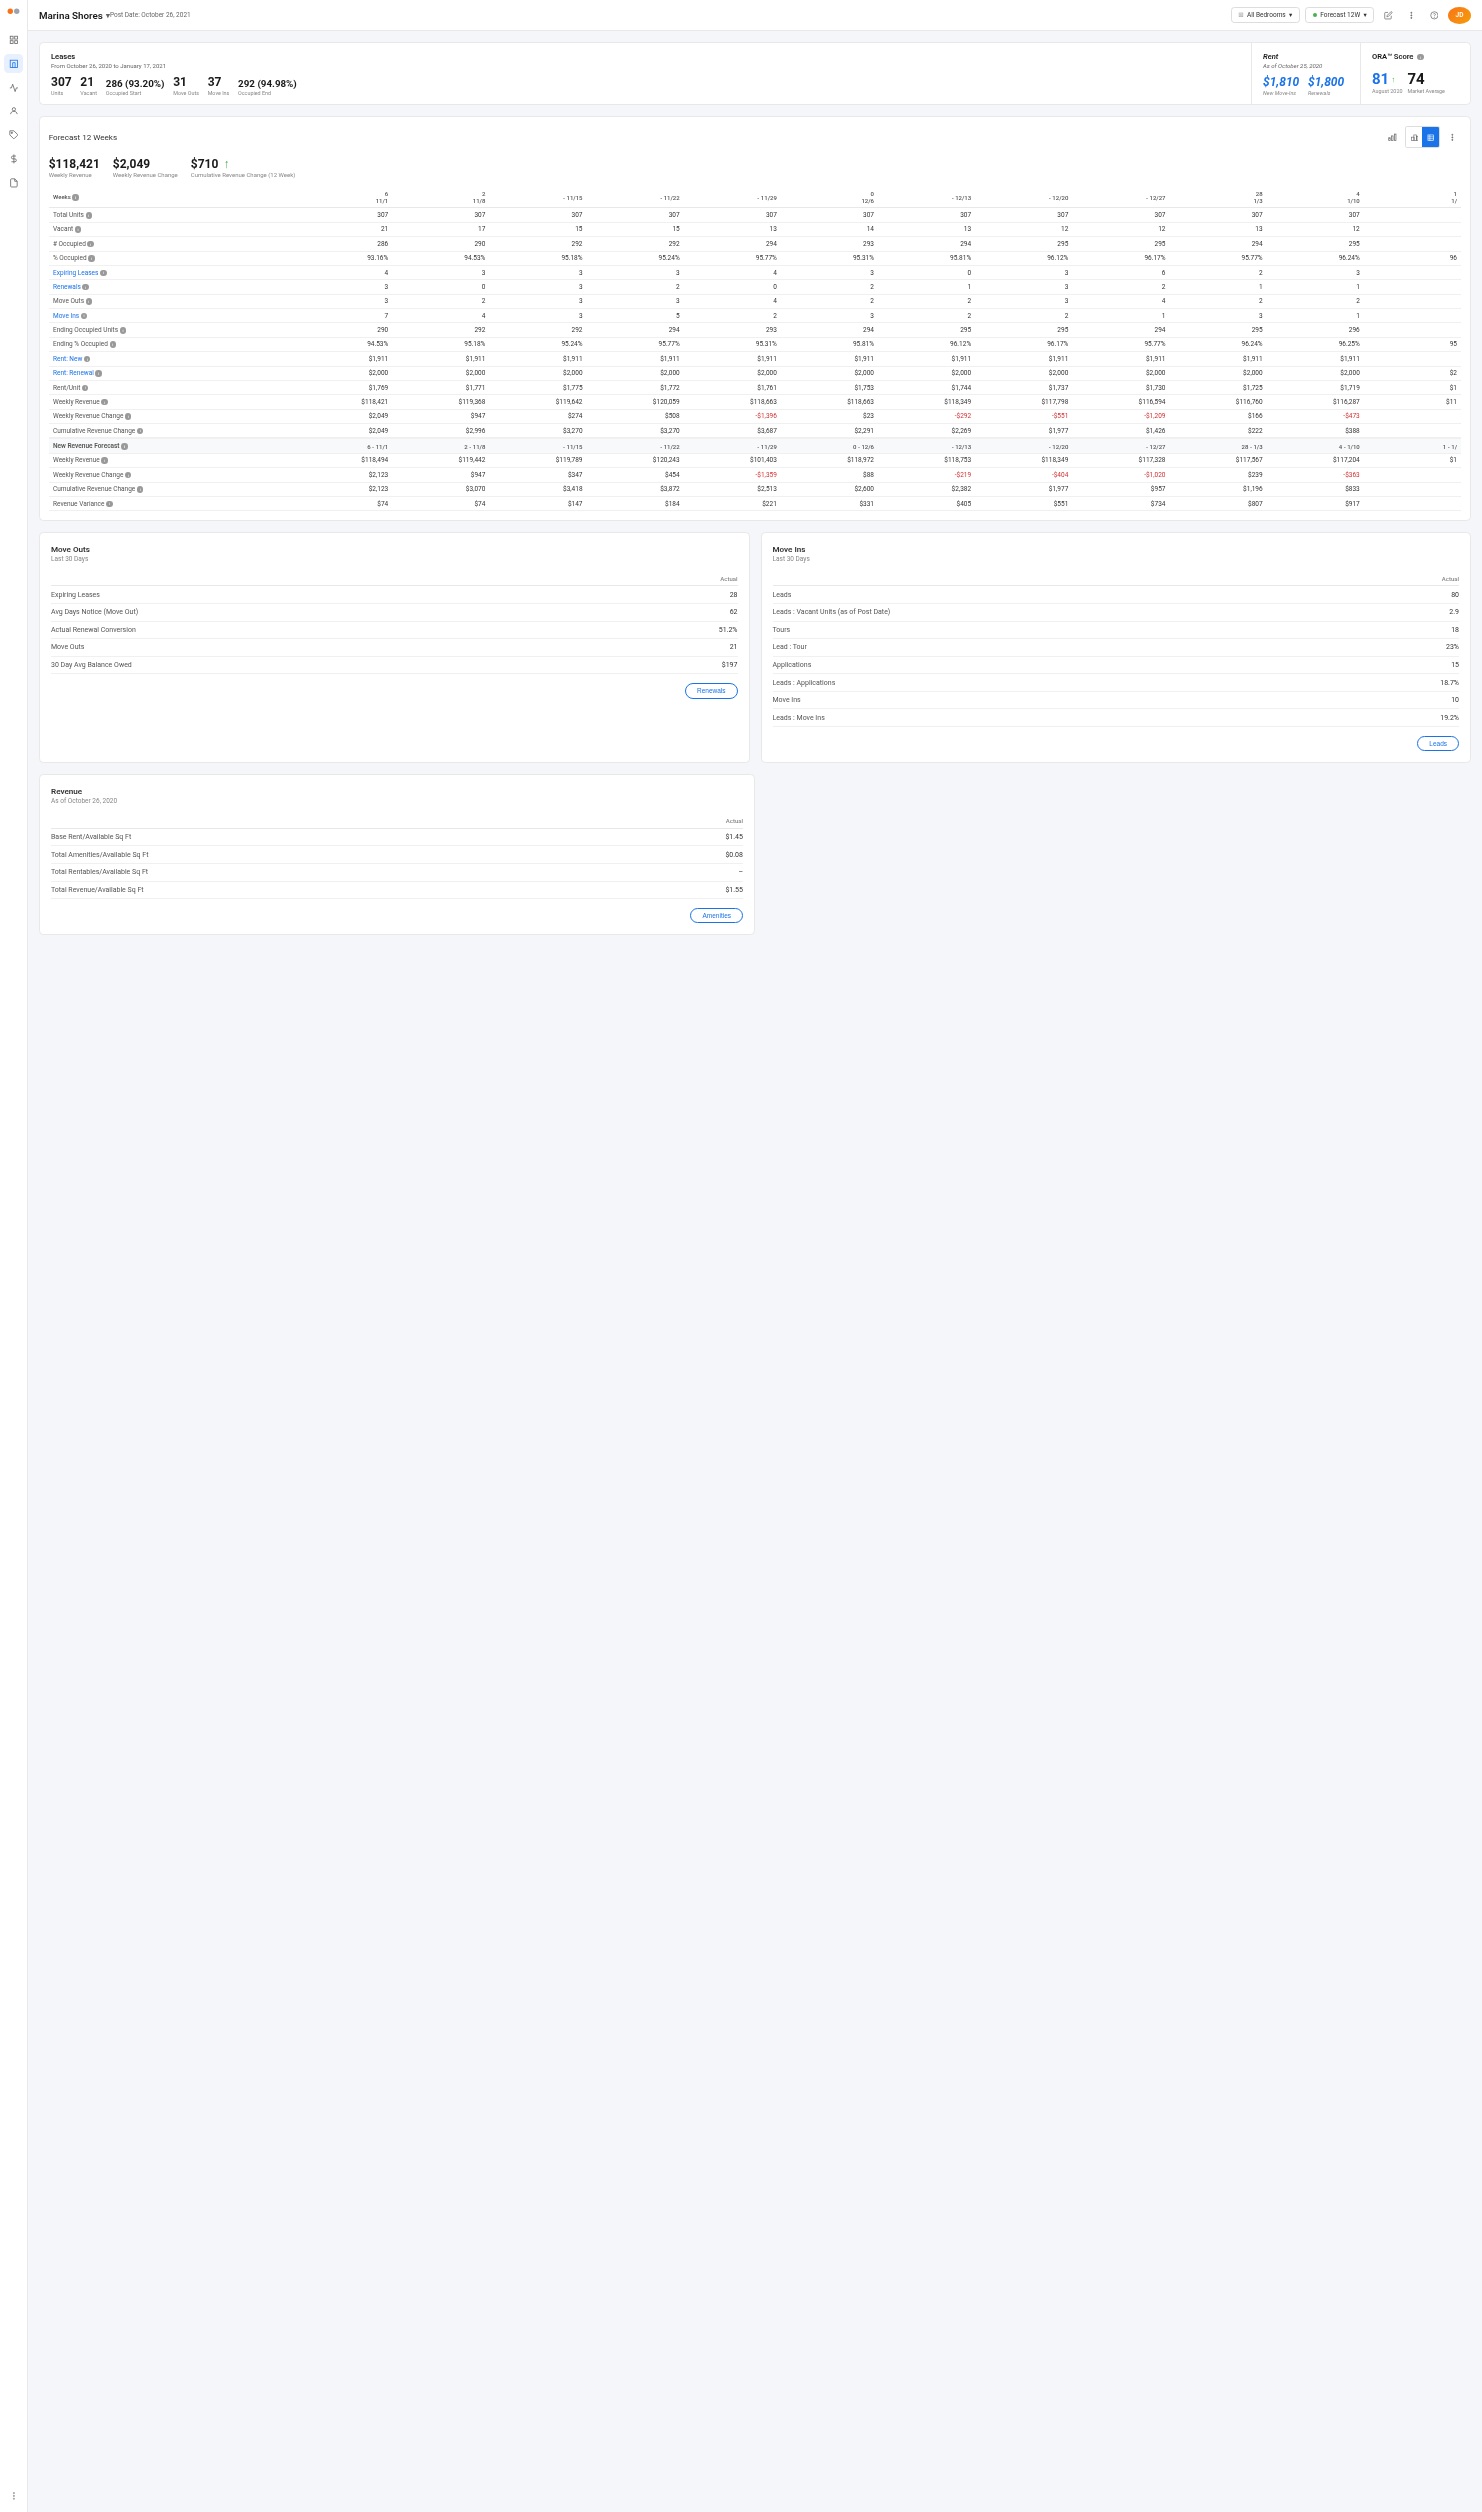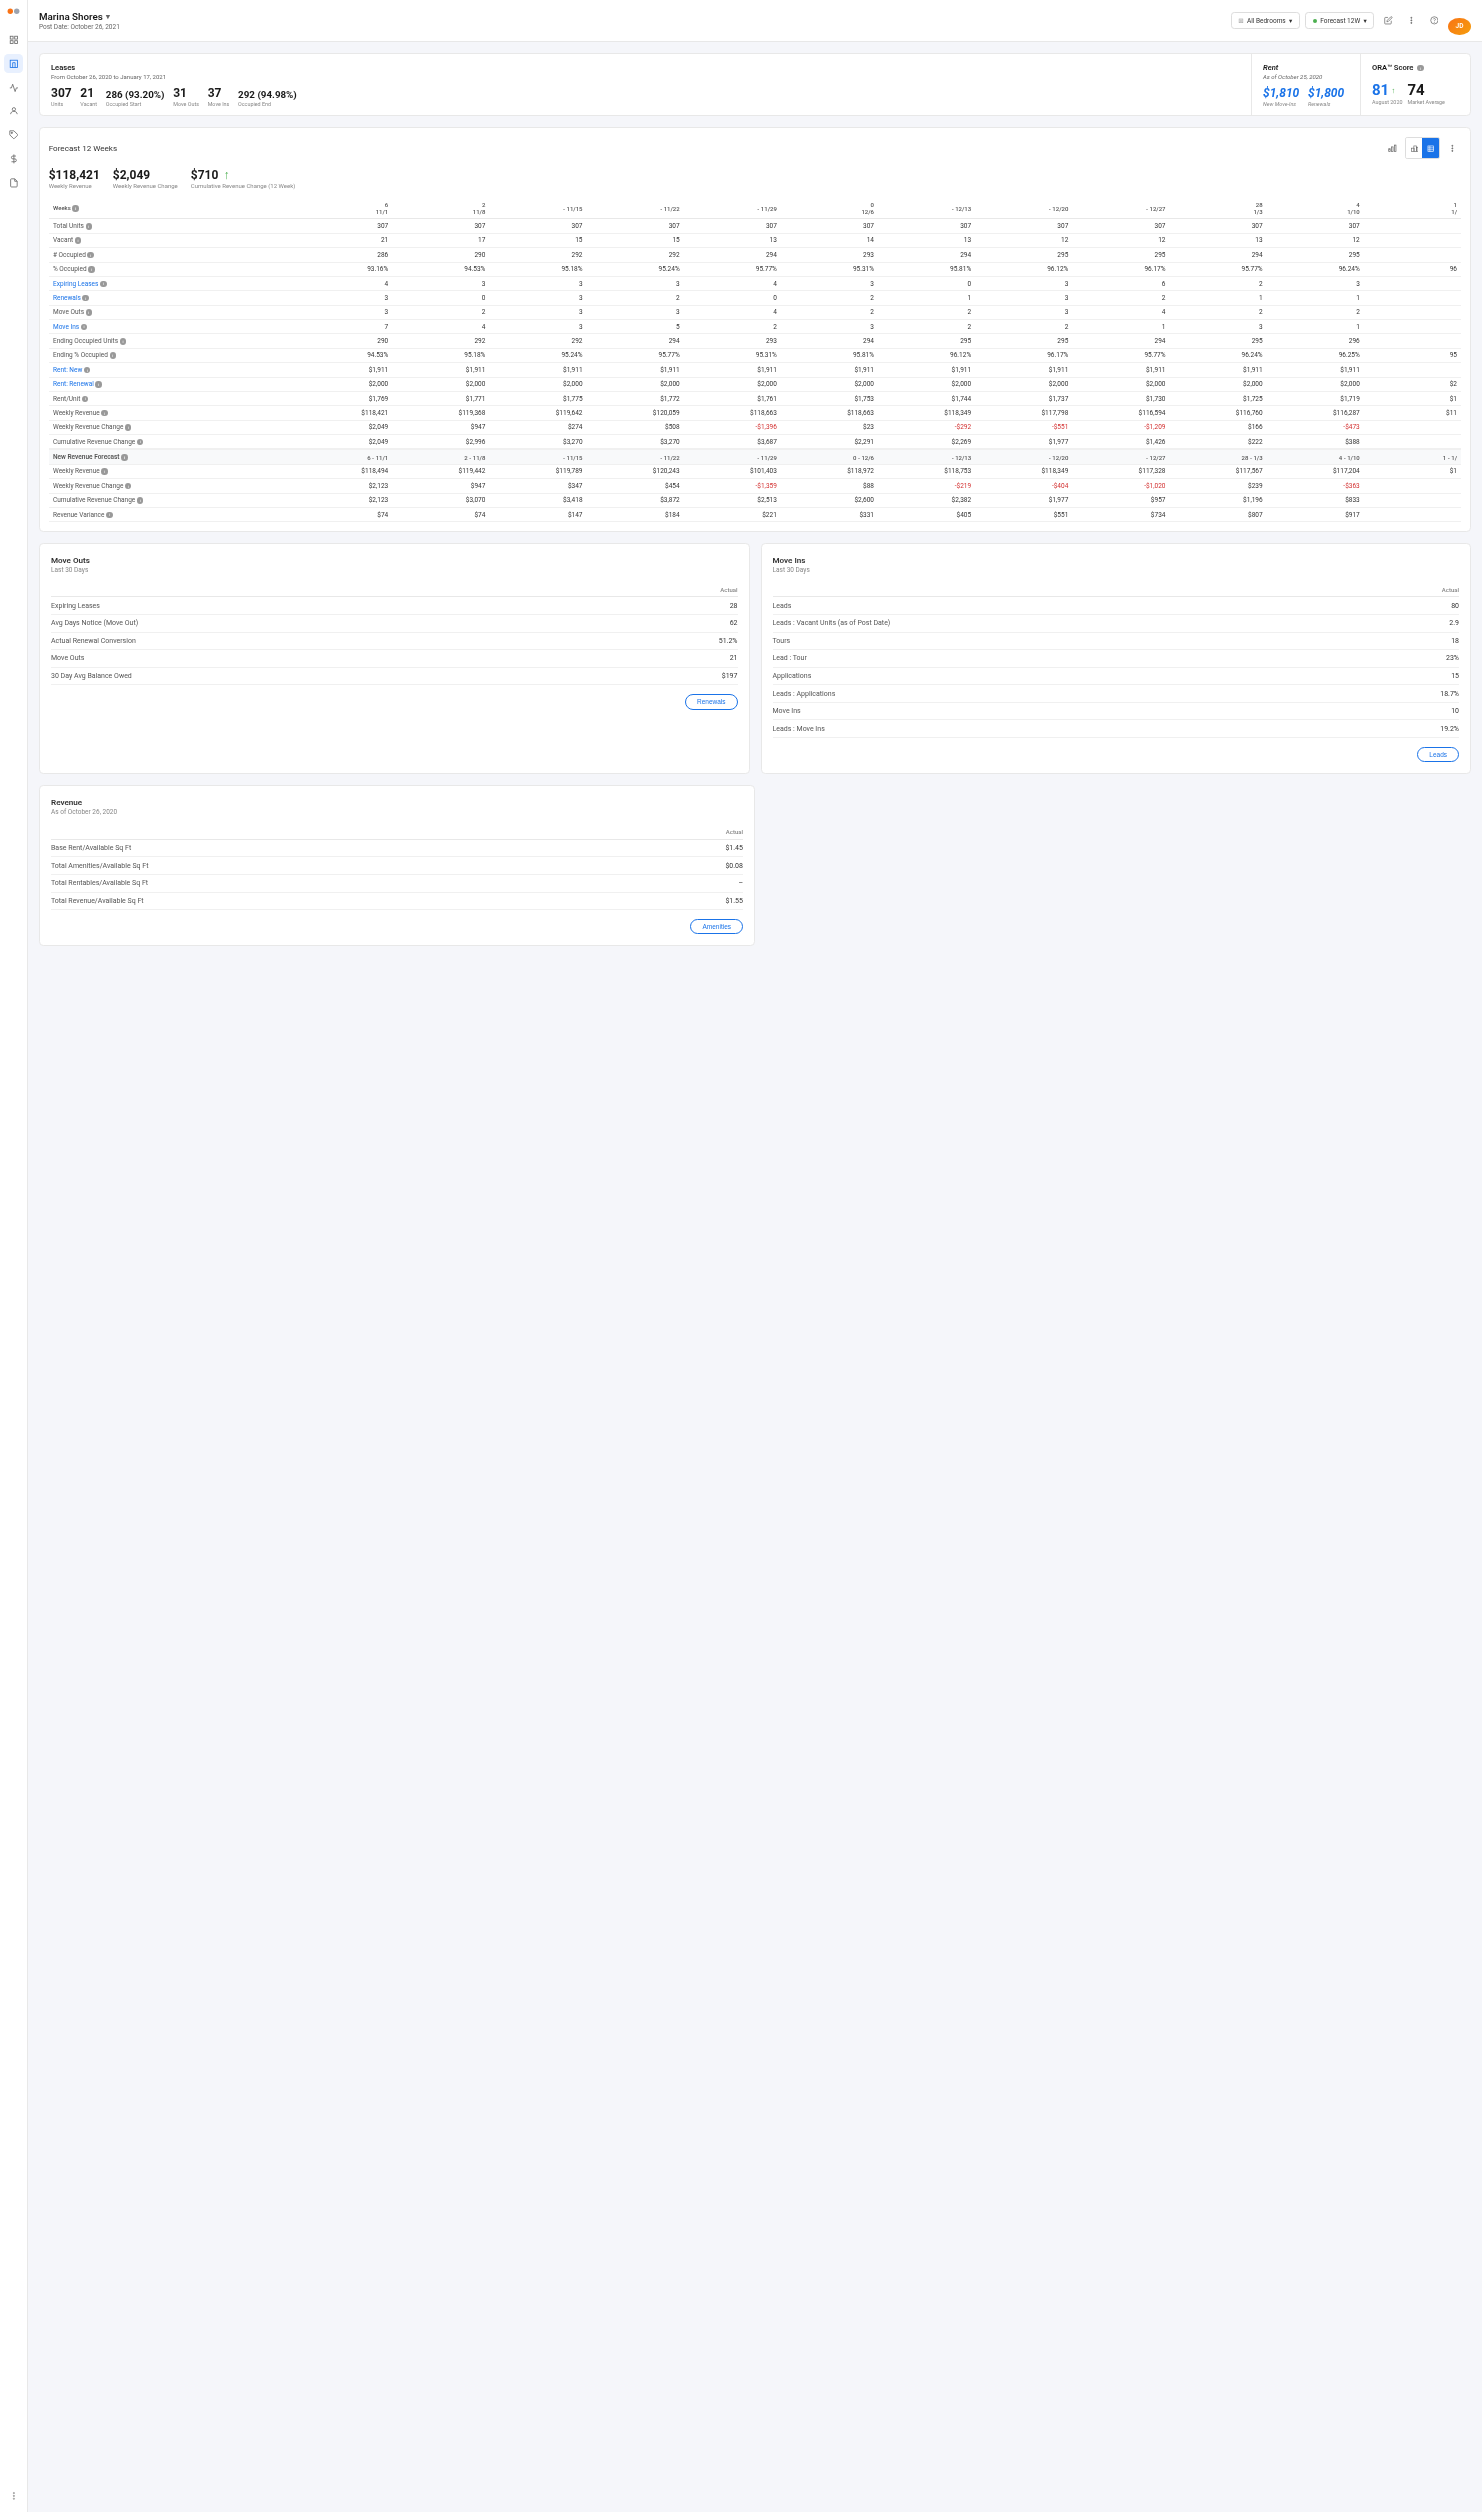--- a/index.html
+++ b/index.html
@@ -10,29 +10,29 @@
     .sidebar-logo { width: 15px; height: 15px; margin-bottom: 4.3px; }
     .sidebar-icon { width: 19.5px; height: 19.5px; display: flex; align-items: center; justify-content: center; border-radius: 4.3px; cursor: pointer; color: #666; }
     .sidebar-icon.active { color: #1a73e8; background: #e8f0fe; }
     .sidebar-dots { margin-top: auto; color: #999; font-size: 9.8px; }
 
     
     .main { flex: 1; padding: 0; overflow: hidden; }
 
     
     .topbar { background: #fff; border-bottom: 0.5px solid #e8e8e8; padding: 6.5px 11px; display: flex; align-items: center; justify-content: space-between; }
-    .topbar-left { display: flex; flex-direction: column; }
+    .topbar-left { display: flex; }
     .property-name { font-size: 9.8px; font-weight: 600; color: #1a1a1a; display: flex; align-items: center; gap: 3.3px; }
     .property-name .chevron { color: #666; font-size: 7.6px; }
     .post-date { font-size: 6.5px; color: #666; margin-top: 1.1px; }
     .topbar-right { display: flex; align-items: center; gap: 5.4px; }
     .filter-btn { display: flex; align-items: center; gap: 3.3px; border: 0.5px solid #ddd; border-radius: 3.3px; padding: 3.3px 6.5px; font-size: 6.5px; color: #333; cursor: pointer; background: #fff; }
     .filter-btn .dot { width: 4.3px; height: 4.3px; background: #4CAF50; border-radius: 50%; }
     .icon-btn { width: 17.4px; height: 17.4px; display: flex; align-items: center; justify-content: center; cursor: pointer; color: #666; border-radius: 50%; }
-    .avatar { width: 23px; height: 17.4px; border-radius: 50%; background: linear-gradient(135deg, #f97316, #f59e0b); display: flex; align-items: center; justify-content: center; color: white; font-size: 6.5px; font-weight: 600; margin-top: 11px; }
+    .avatar { width: 23px; height: 17.4px; border-radius: 50%; background: linear-gradient(135deg, #f97316, #f59e0b); display: flex; align-items: center; justify-content: center; color: white; font-size: 6.5px; font-weight: 600; }
 
     
     .content { padding: 11px; }
 
     
     .stats-row { display: flex; gap: 0; background: #fff; border: 0.5px solid #e8e8e8; border-radius: 4.3px; margin-bottom: 11px; overflow: hidden; }
     .stat-section { padding: 8.7px 11px; border-right: 0.5px solid #e8e8e8; }
     .stat-section:last-child { border-right: none; }
     .stat-section-title { font-size: 7.6px; font-weight: 600; color: #1a1a1a; margin-bottom: 1.1px; }
     .stat-section-sub { font-size: 6px; color: #666; margin-bottom: 5.4px; }

